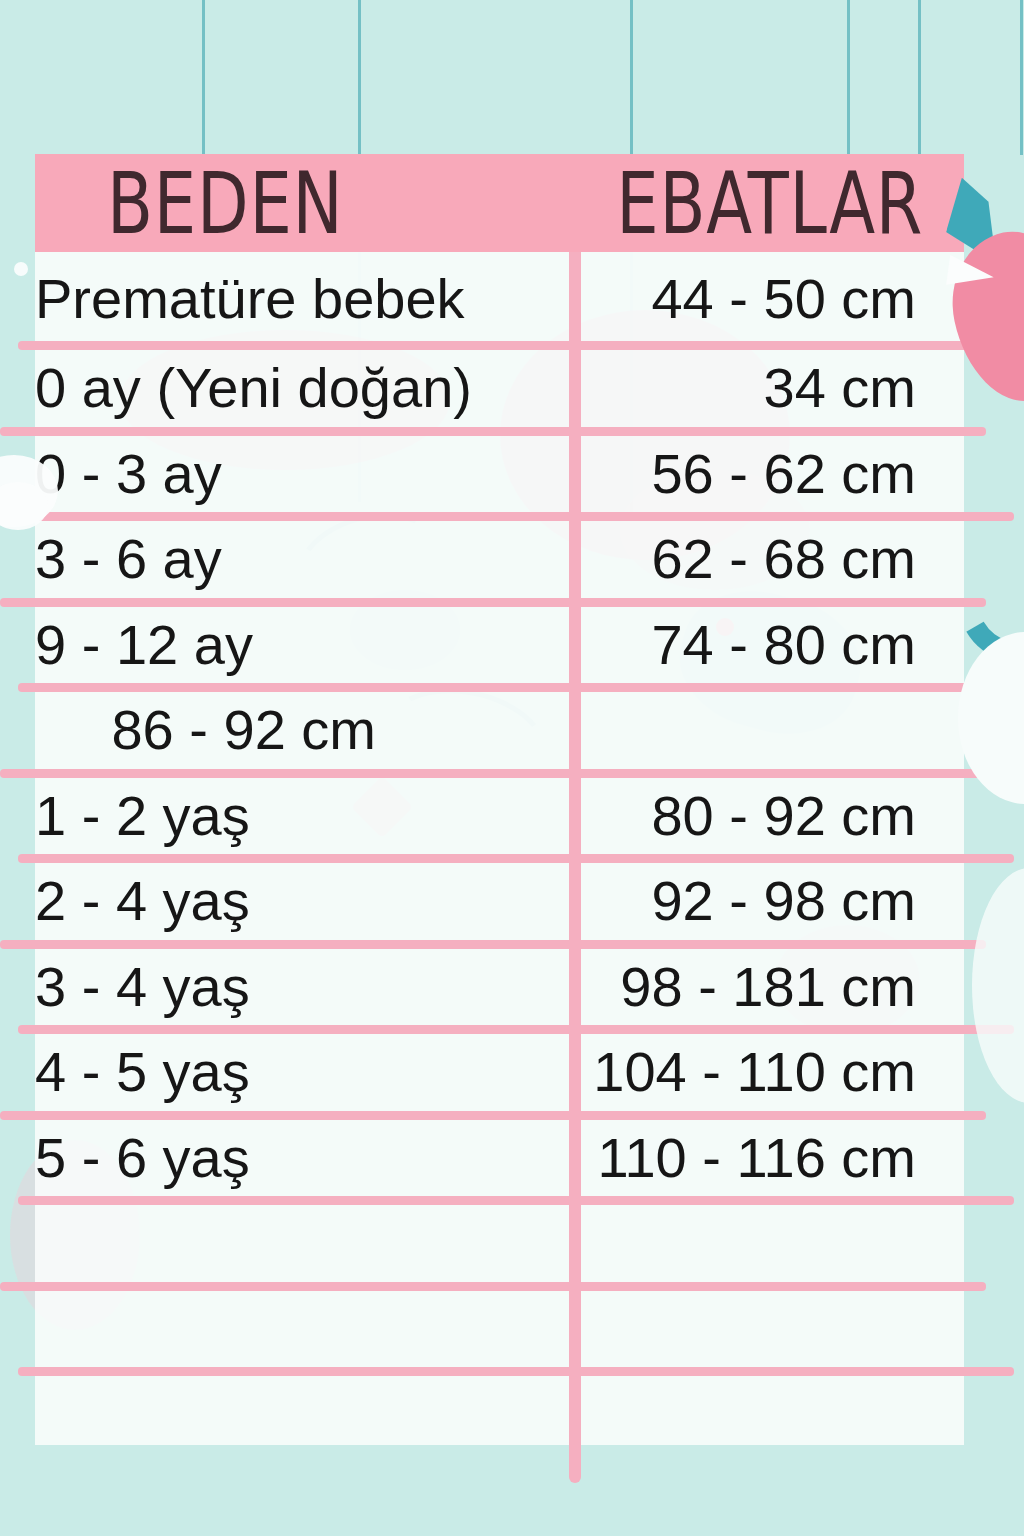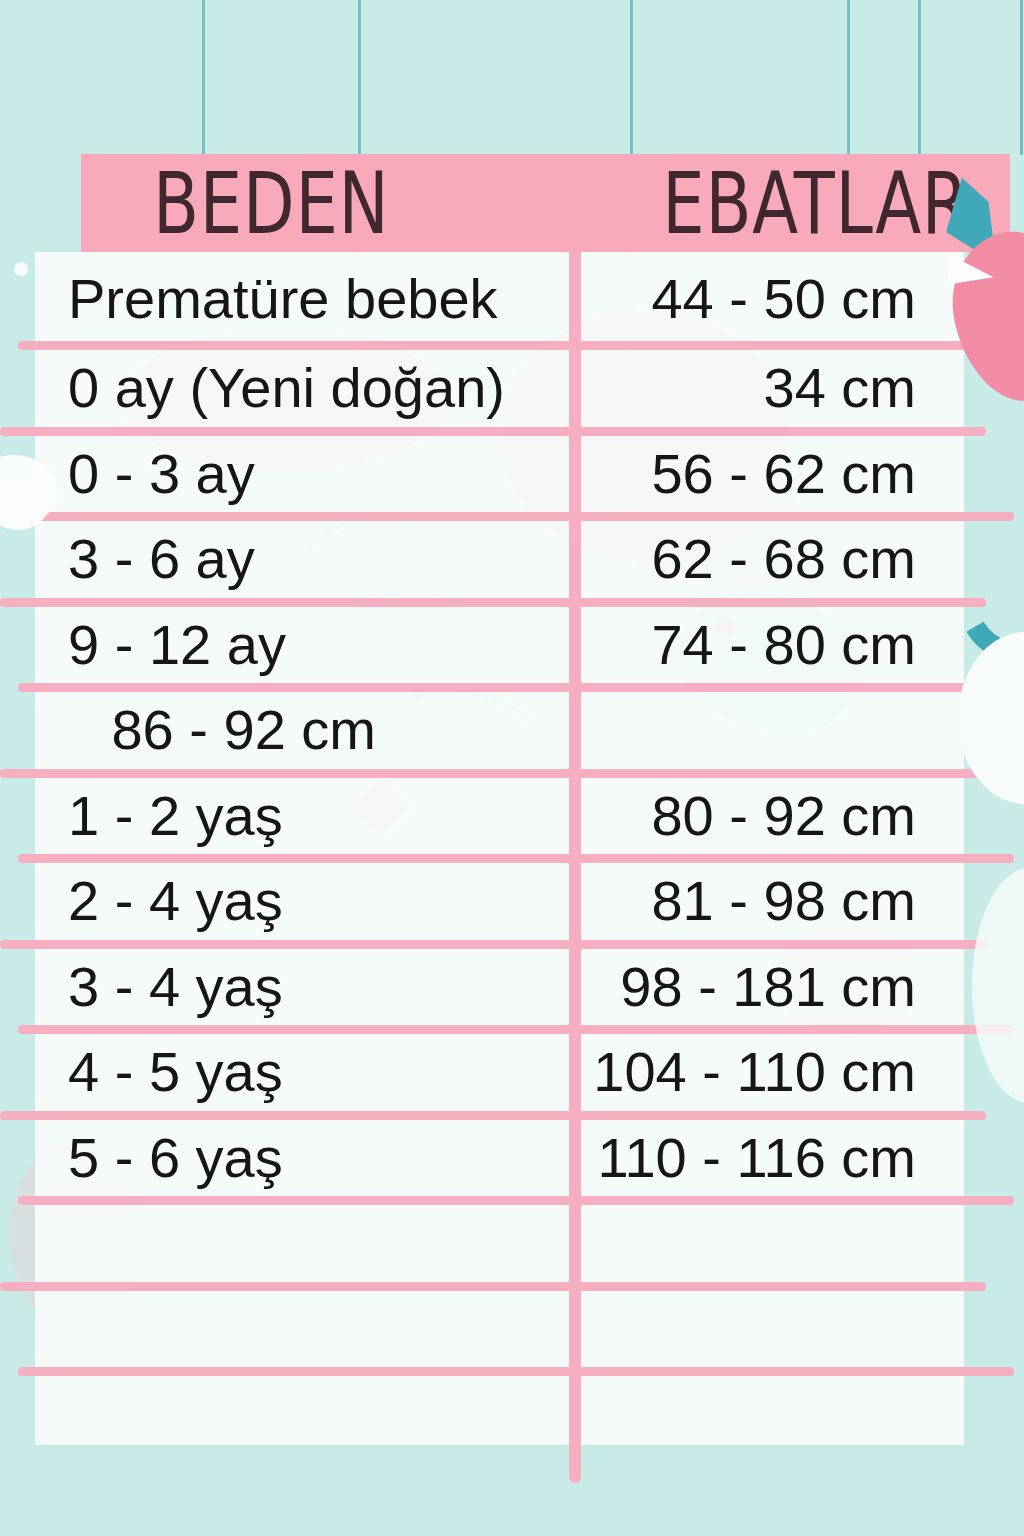--- a/index.html
+++ b/index.html
@@ -15,37 +15,37 @@
   .ghost-string{position:absolute;width:3px;background:rgba(116,192,197,0.18);}
   
   .blob{position:absolute;border-radius:50%;}
   .arc{position:absolute;border:5px solid rgba(150,202,198,0.45);
        border-color:rgba(150,202,198,0.45) transparent transparent transparent;
        border-radius:50%;background:transparent;}
   
   .table-header{
     position:absolute;left:35px;top:154px;width:929px;height:98px;
     background:var(--header-pink,#f8a9ba);
-    display:flex;align-items:center;z-index:1;margin-left:46px;
+    display:flex;align-items:center;z-index:1;
   }
   .hcell{display:flex;align-items:center;height:100%;
     font-family:"DejaVu Sans", sans-serif;
     font-size:86px;color:var(--header-text,#40282e);letter-spacing:1px;}
   .hcell.c1{width:540px;padding-left:72px;box-sizing:border-box;}
   .hcell.c2{width:389px;justify-content:center;}
   .hcell span{display:inline-block;transform:scaleX(0.78);}
   .hcell.c1 span{transform-origin:left center;}
   .table-body{
     position:absolute;left:35px;top:252px;width:929px;height:1193px;
     background:rgba(249,253,252,0.88);z-index:1;
   }
   .t-row{display:flex;align-items:center;height:85.5px;}
   .t-row:first-child{height:93px;}
   .t-row.empty{height:74px;}
-  .cell-size{width:540px;box-sizing:border-box;padding-left:33px;
+  .cell-size{width:540px;box-sizing:border-box;
     font-size:56px;color:var(--text,#161616);}
   .cell-range{width:389px;box-sizing:border-box;padding-right:48px;
     text-align:right;font-size:56px;color:var(--text,#161616);}
   
   .sep{position:absolute;height:9px;margin-top:-4px;border-radius:4px;
     background:var(--line-pink,#f5afc0);z-index:2;}
   .sep.a{left:18px;width:996px;}
   .sep.b{left:0;width:986px;}
   .col-divider{position:absolute;left:569px;top:252px;width:12px;height:1231px;
     background:var(--line-pink,#f5afc0);border-radius:0 0 6px 6px;z-index:2;}
@@ -126,21 +126,21 @@
       </div>
       <div class="t-row">
         <div class="cell-range">86 - 92 cm</div>
       </div>
       <div class="t-row">
         <div class="cell-size">1 - 2 yaş</div>
         <div class="cell-range">80 - 92 cm</div>
       </div>
       <div class="t-row">
         <div class="cell-size">2 - 4 yaş</div>
-        <div class="cell-range">81 - 98 cm</div>
+        <div class="cell-range">92 - 98 cm</div>
       </div>
       <div class="t-row">
         <div class="cell-size">3 - 4 yaş</div>
         <div class="cell-range">98 - 181 cm</div>
       </div>
       <div class="t-row">
         <div class="cell-size">4 - 5 yaş</div>
         <div class="cell-range">104 - 110 cm</div>
       </div>
       <div class="t-row">

